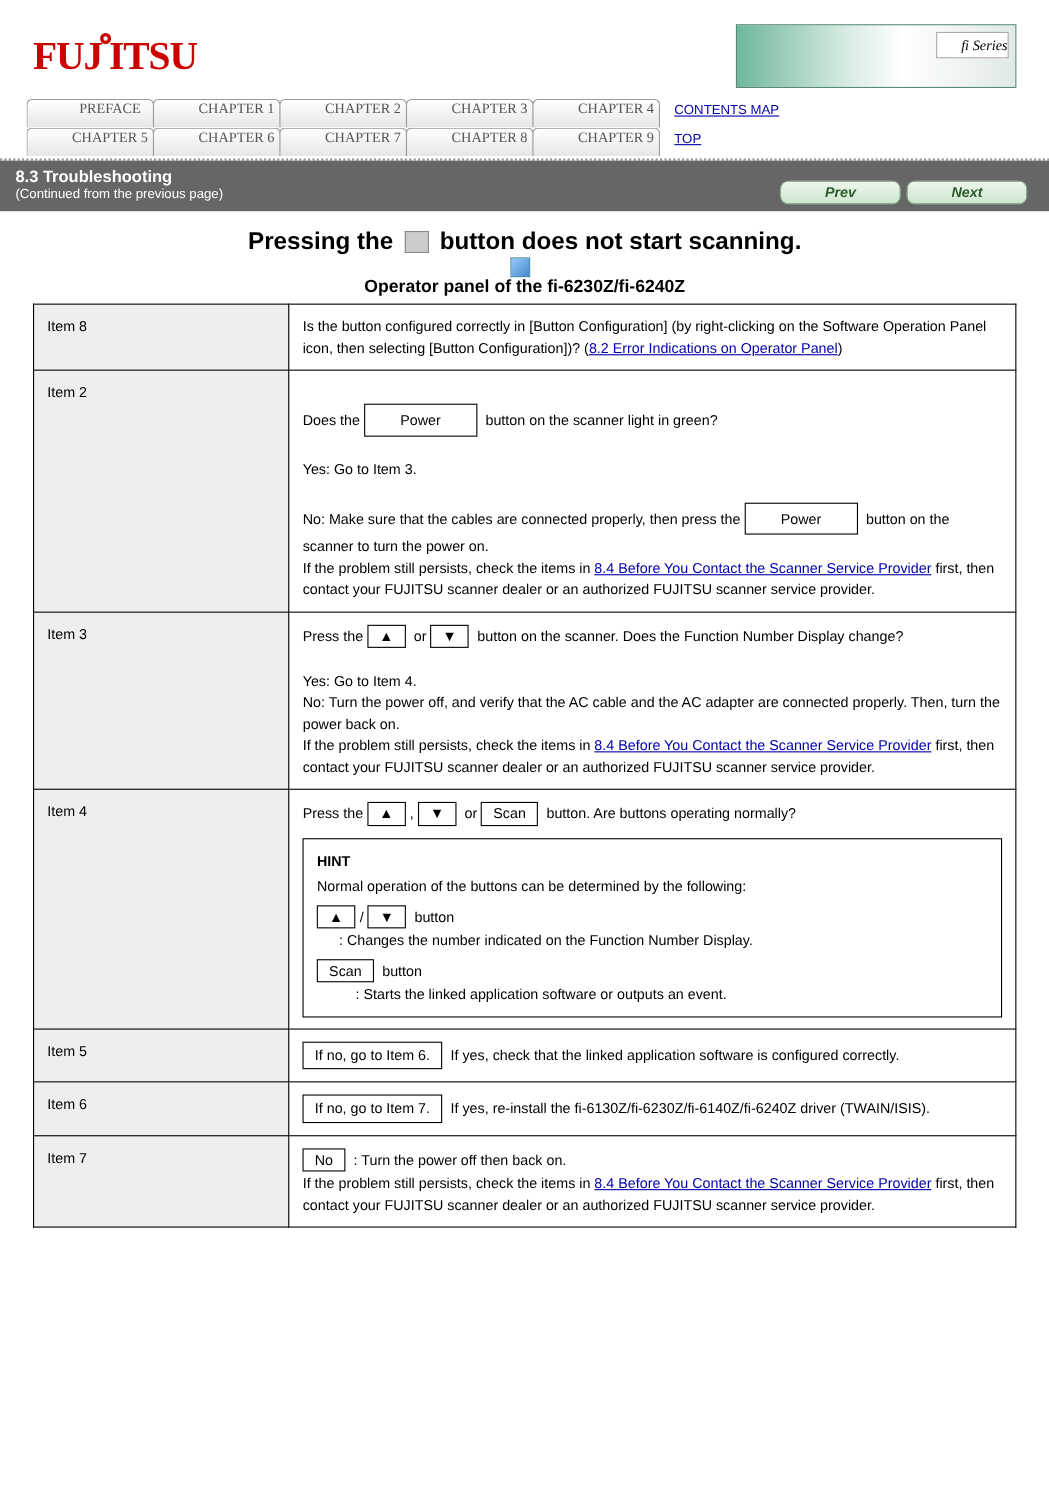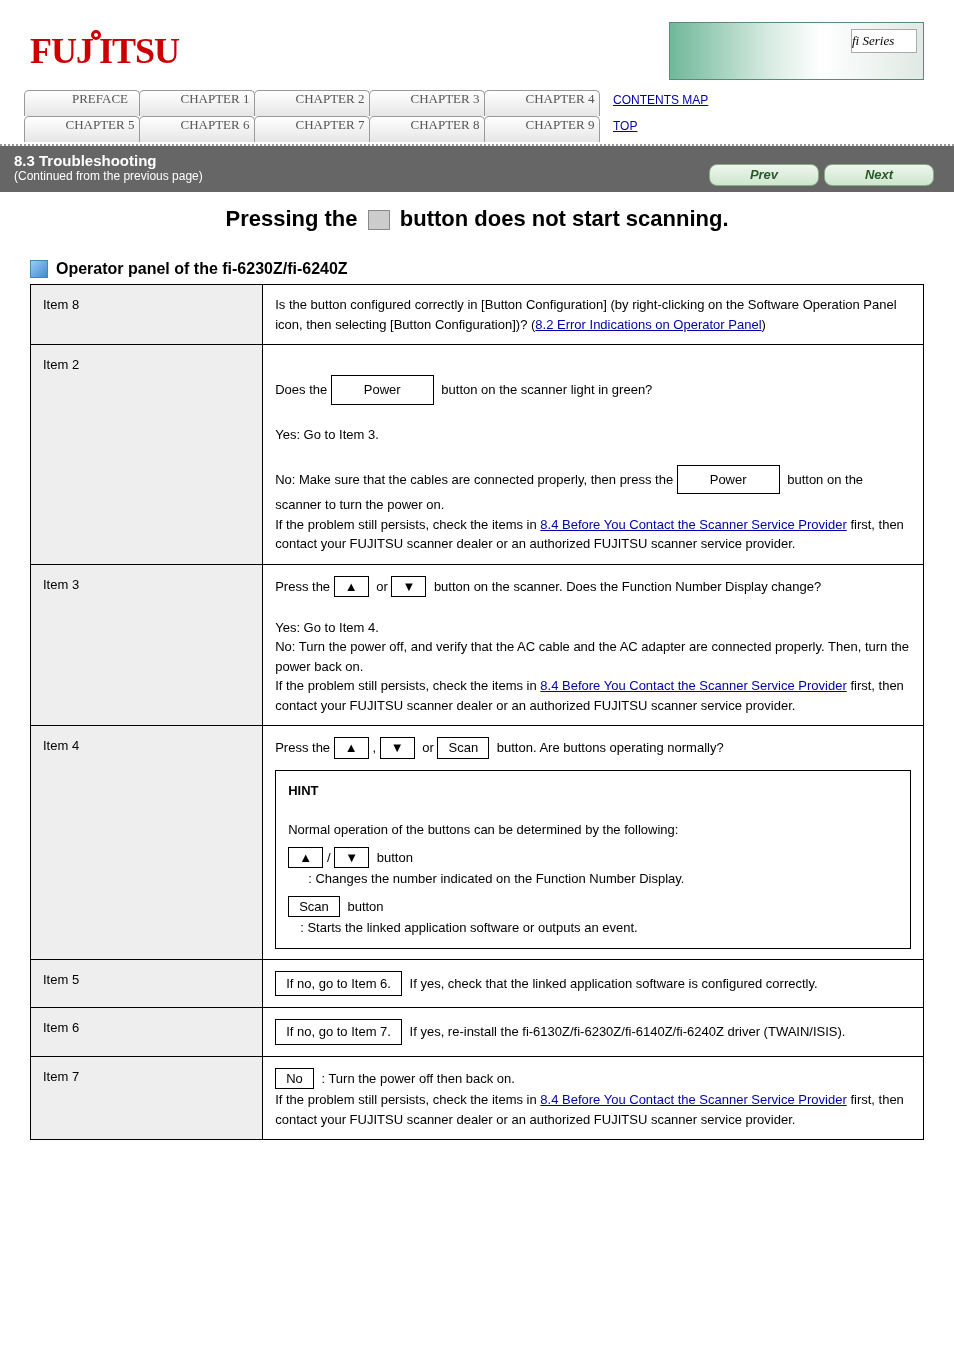--- a/index.html
+++ b/index.html
@@ -11,21 +11,21 @@
     color: #000;
     width: 954px;
   }
   .page { position: relative; width: 954px; }
 
   
   .hdr { position: relative; height: 90px; }
   .logo-fuj { position:absolute; left:30px; top:30px; font-family: Georgia, serif; font-size:36px; font-weight:bold; color:#c00; letter-spacing:-1px; }
   .logo-fuj .dot { display:inline-block; vertical-align:top; width:10px; height:10px; border:3px solid #c00; border-radius:50%; margin:0 -2px -4px -2px; }
   .fi-badge { position:absolute; right:30px; top:22px; width:255px; height:58px; border:1px solid #5a8a7a; background:linear-gradient(90deg,#6fb89a 0%, #d9ece3 40%, #fff 60%, #e0e9e4 100%); }
-  .fi-badge-inner { position:absolute; right:6px; top:6px; width:66px; height:24px; background:#fff; border:1px solid #aaa; font-style:italic; font-family:'Times New Roman',serif; font-size:13px; text-align:left; line-height:22px; }
+  .fi-badge-inner { position:absolute; right:6px; top:6px; width:66px; height:24px; background:#fff; border:1px solid #aaa; font-style:italic; font-family:'Times New Roman',serif; font-size:13px; text-align:right; line-height:22px; }
 
   
   .tabs-wrap { margin:0 24px; }
   .tabrow { display:flex; }
   .tab {
     width:116px; height:26px; line-height:26px;
     background:linear-gradient(#fff,#e6e6e6);
     border:1px solid #999; border-bottom:none;
     font:13px Georgia,serif; color:#555;
     text-align:center; margin-right:-1px;
@@ -40,33 +40,33 @@
   
   .secbar { height:46px; background:#666; color:#fff; font-size:15px; font-weight:bold; padding:6px 14px; position:relative; }
   .pill { position:absolute; top:18px; height:22px; width:110px; border:1px solid #8a8; background:linear-gradient(#eef6ee,#cde6cd); border-radius:8px; font-style:italic; font-size:13px; color:#2a5a2a; text-align:center; line-height:20px; cursor:pointer; }
   .pill.prev { right:135px; }
   .pill.next { right:20px; }
 
   
   .body { padding: 14px 30px 40px 30px; }
   .heading { text-align:center; font-size:22px; font-weight:bold; }
   .frame-icon { display:inline-block; width:22px; height:20px; background:#ccc; border:1px solid #888; vertical-align:middle; margin:0 4px; }
-  .sub-row { margin:28px 0 6px 0; display:flex; font-size:16px; font-weight:bold; }
+  .sub-row { margin:2px 0 6px 0; display:flex; align-items:center; font-size:16px; font-weight:bold;flex-direction:column; }
   .sub-ico { width:18px; height:18px; background:linear-gradient(135deg,#9cf,#48c); border:1px solid #48a; margin-right:8px; }
 
   
   table.trouble { width:100%; border-collapse:collapse; margin-top:6px; }
   table.trouble td { border:1px solid #000; padding:10px 12px; vertical-align:top; font-size:13px; line-height:1.5; }
   table.trouble td.k { width:26%; background:#eee; }
   .btn { display:inline-block; border:1px solid #000; padding:2px 10px; margin:1px 4px 1px 0; background:#fff; cursor:pointer; }
   .btn.lg { padding:4px 32px;margin-top:20px; }
   .btn.sm { padding:0 10px; }
   .lnk { color:#00a; text-decoration:underline; cursor:pointer; }
   .note-box { border:1px solid #000; padding:10px 12px; }
-  .note-label { font-weight:bold; margin-bottom:20px; }
+  .note-label { font-weight:bold; margin-bottom:4px; }
 </style>
 </head>
 <body>
 
 <div class="page">
 
   <div class="hdr">
     <div class="logo-fuj">FUJ<span class="dot"></span>ITSU</div>
     <div class="fi-badge">
       <div class="fi-badge-inner">fi Series</div>
@@ -176,21 +176,21 @@
             <div style="margin-top:6px">
               <span class="btn sm">▲</span>/
               <span class="btn sm">▼</span>
               <span>button</span>
             </div>
             <div style="margin-left:20px">: Changes the number indicated on the Function Number Display.</div>
             <div style="margin-top:6px">
               <span class="btn sm">Scan</span>
               <span>button</span>
             </div>
-            <div style="margin-left:12px">: Starts the linked application software or outputs an event.</div>
+            <div style="margin-left:35px">: Starts the linked application software or outputs an event.</div>
           </div>
         </td>
       </tr>
 
       <tr>
         <td class="k">Item 5</td>
         <td>
           <span class="btn">If no, go to Item 6.</span>
           <span> If yes, check that the linked application software is configured correctly.</span>
         </td>

